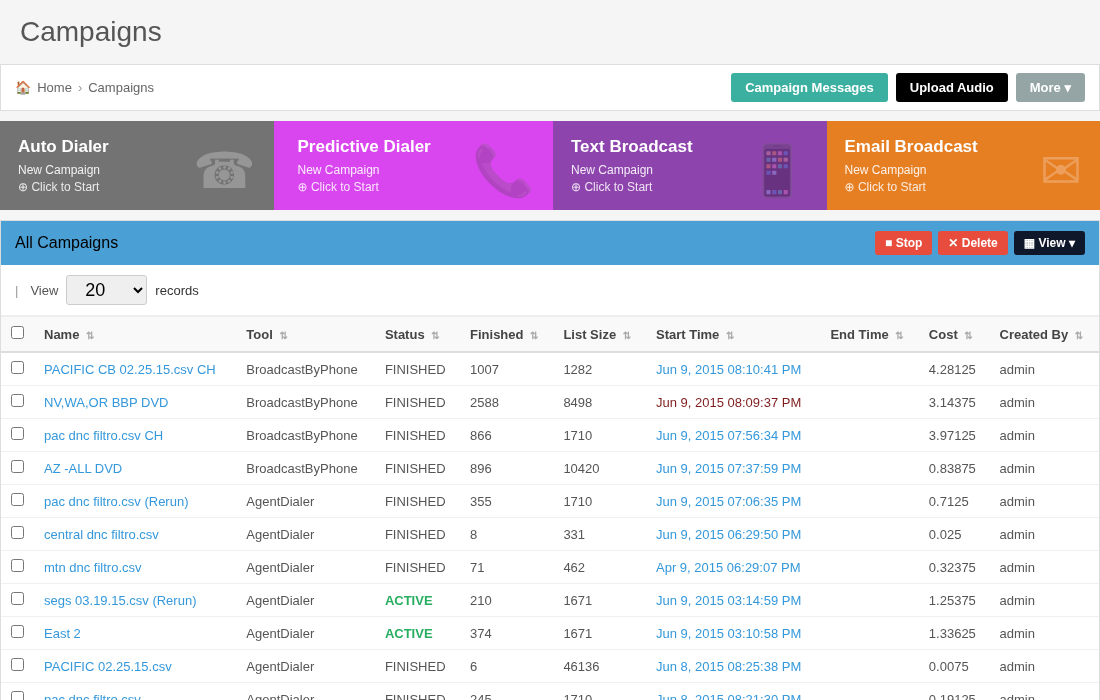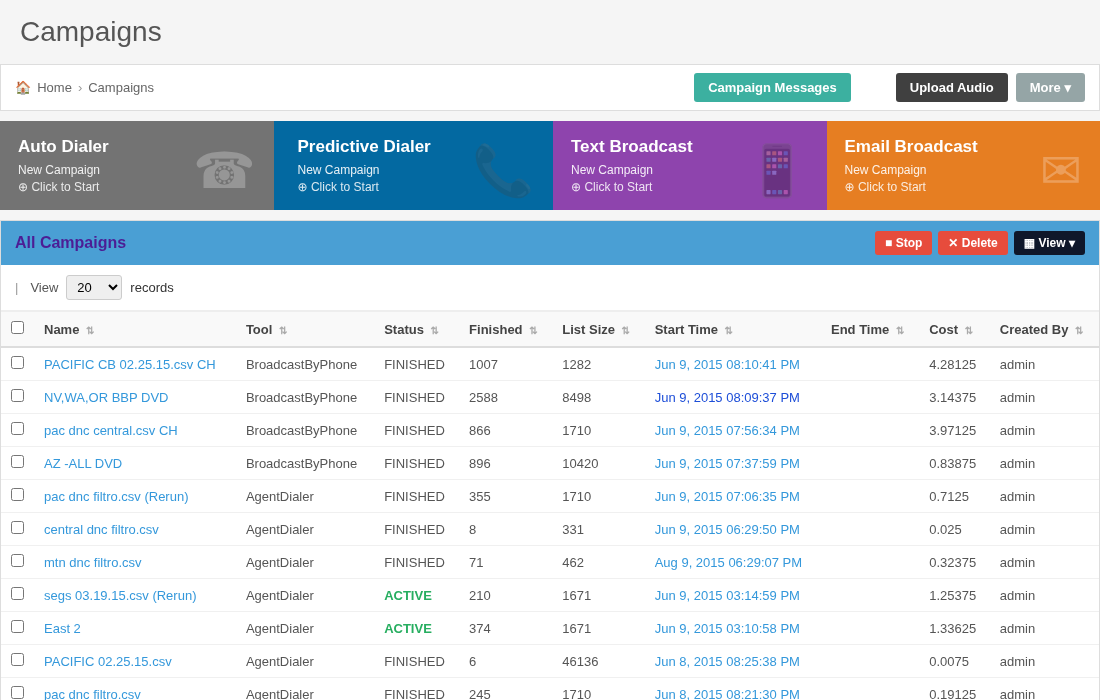--- a/index.html
+++ b/index.html
@@ -12,54 +12,54 @@
       display: flex; align-items: center; justify-content: space-between;
       background: #fff; border: 1px solid #ddd; padding: 8px 14px;
       margin: 0 0 0 0;
     }
     .breadcrumb { display: flex; align-items: center; gap: 6px; color: #666; font-size: 13px; }
     .breadcrumb a { color: #666; text-decoration: none; }
     .breadcrumb-sep { color: #999; }
     .breadcrumb-actions { display: flex; gap: 8px; padding-left: 40px; }
     .btn { padding: 7px 14px; border: none; border-radius: 3px; cursor: pointer; font-size: 13px; font-weight: 600; color: #fff; }
     .btn-teal { background: #3cb0a0; }
-    .btn-purple { background: #404040; margin-left: 37px; }
+    .btn-purple { background: #000000; }
     .btn-gray { background: #95a5a6; }
 
     .campaign-cards {
       display: flex; gap: 0; margin: 10px 0 10px 0; padding: 0 0;
     }
     .campaign-card {
       flex: 1; padding: 16px 18px; position: relative; overflow: hidden; cursor: pointer;
     }
     .campaign-card:first-child { margin-left: 0; }
     .card-red { background: #737373; }
-    .card-green { background: #0369a1; padding-left: 24px; }
+    .card-green { background: #d946ef; padding-left: 24px; }
     .card-purple { background: #8e44ad; }
     .card-orange { background: #e67e22; }
     .campaign-card h3 { color: #fff; font-size: 17px; font-weight: bold; margin-bottom: 6px; }
     .campaign-card .sub { color: rgba(255,255,255,0.9); font-size: 12px; font-weight: normal; }
     .campaign-card .link { color: rgba(255,255,255,0.85); font-size: 12px; margin-top: 3px; }
     .card-icon { position: absolute; right: 18px; bottom: 10px; opacity: 0.25; font-size: 50px; color: #fff; }
 
     .table-section { background: #fff; border: 1px solid #ddd; margin: 0; }
     .table-header {
       display: flex; align-items: center; justify-content: space-between;
       background: #4a9fd4; padding: 10px 14px;
     }
-    .table-title { color: #4c1d95; font-size: 16px; font-weight: bold; }
+    .table-title { color: #000000; font-size: 16px; font-weight: normal; }
     .table-actions { display: flex; gap: 6px; }
     .btn-red { background: #e74c3c; }
     .btn-danger { background: #e74c3c; }
     .btn-green { background: #0f172a; }
     .btn-sm { padding: 5px 10px; font-size: 12px; }
 
     .view-controls { display: flex; align-items: center; gap: 8px; padding: 10px 14px; border-bottom: 1px solid #eee; }
     .view-label { color: #555; }
-    select { padding: 3px 6px; border: 1px solid #ccc; border-radius: 3px; font-size: 13px; }
+    select { padding: 3px 14px; border: 1px solid #ccc; border-radius: 3px; font-size: 18px; }
 
     table { width: 100%; border-collapse: collapse; }
     thead th {
       background: #f9f9f9; border-bottom: 2px solid #ddd; border-top: 1px solid #eee;
       padding: 9px 10px; text-align: left; font-size: 13px; color: #444; white-space: nowrap;
     }
     thead th .sort-icon { color: #aaa; margin-left: 3px; font-size: 10px; }
     tbody tr { border-bottom: 1px solid #f0f0f0; }
     tbody td { padding: 8px 10px; color: #555; vertical-align: middle; }
     tbody td a { color: #3498db; text-decoration: none; }
@@ -186,30 +186,30 @@
     </tr>
         <tr>
       <td class="checkbox-col">
         <input type="checkbox" style="">
       </td>
       <td><a href="#">NV,WA,OR BBP DVD</a></td>
       <td>BroadcastByPhone</td>
       <td class="status-finished">FINISHED</td>
       <td>2588</td>
       <td>8498</td>
-      <td><a href="#" style="color:#1d4ed8">Jun 9, 2015 08:09:37 PM</a></td>
+      <td><a href="#" style="color:#7f1d1d">Jun 9, 2015 08:09:37 PM</a></td>
       <td></td>
       <td>3.14375</td>
       <td>admin</td>
     </tr>
         <tr>
       <td class="checkbox-col">
         <input type="checkbox" style="">
       </td>
-      <td><a href="#">pac dnc central.csv CH</a></td>
+      <td><a href="#">pac dnc filtro.csv CH</a></td>
       <td>BroadcastByPhone</td>
       <td class="status-finished">FINISHED</td>
       <td>866</td>
       <td>1710</td>
       <td><a href="#" style="color:#3498db">Jun 9, 2015 07:56:34 PM</a></td>
       <td></td>
       <td>3.97125</td>
       <td>admin</td>
     </tr>
         <tr>
@@ -256,21 +256,21 @@
     </tr>
         <tr>
       <td class="checkbox-col">
         <input type="checkbox" style="">
       </td>
       <td><a href="#">mtn dnc filtro.csv</a></td>
       <td>AgentDialer</td>
       <td class="status-finished">FINISHED</td>
       <td>71</td>
       <td>462</td>
-      <td><a href="#" style="color:#3498db">Aug 9, 2015 06:29:07 PM</a></td>
+      <td><a href="#" style="color:#3498db">Apr 9, 2015 06:29:07 PM</a></td>
       <td></td>
       <td>0.32375</td>
       <td>admin</td>
     </tr>
         <tr>
       <td class="checkbox-col">
         <input type="checkbox" style="">
       </td>
       <td><a href="#">segs 03.19.15.csv (Rerun)</a></td>
       <td>AgentDialer</td>

